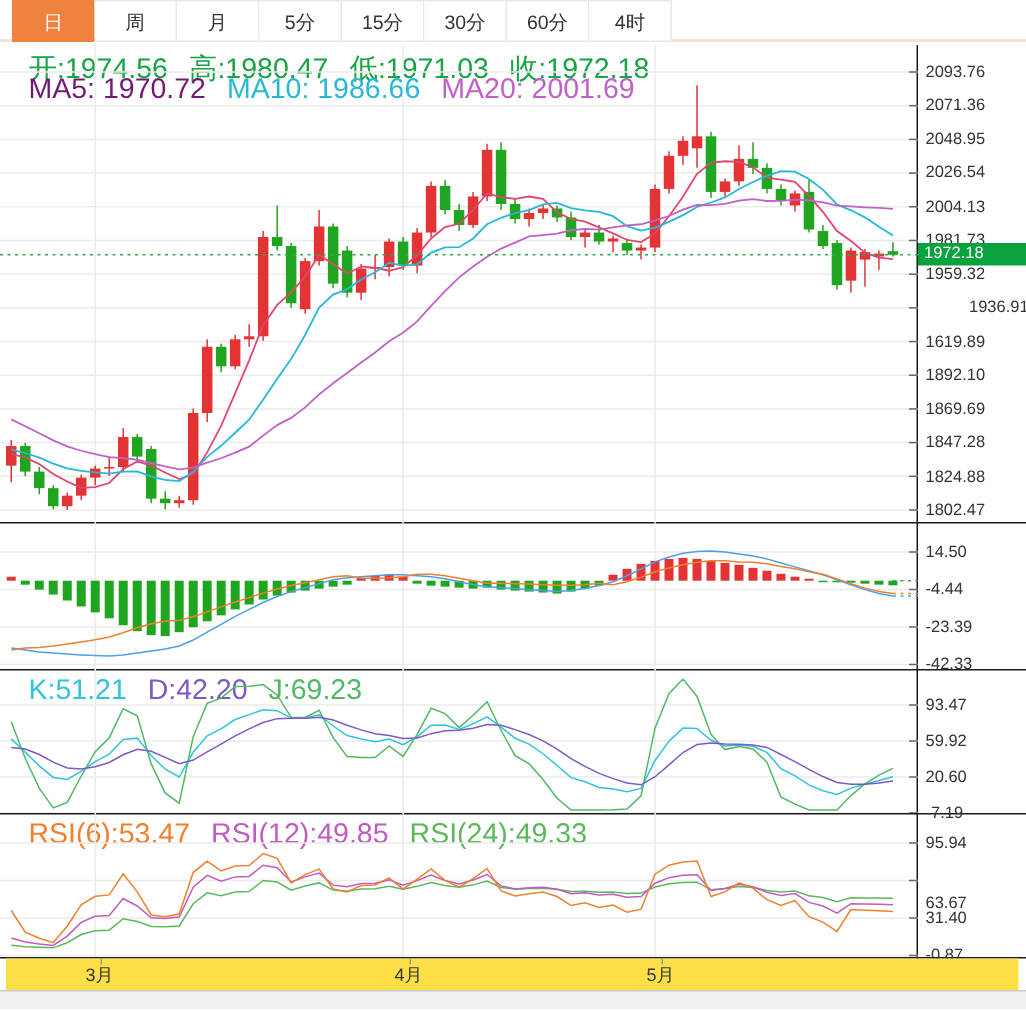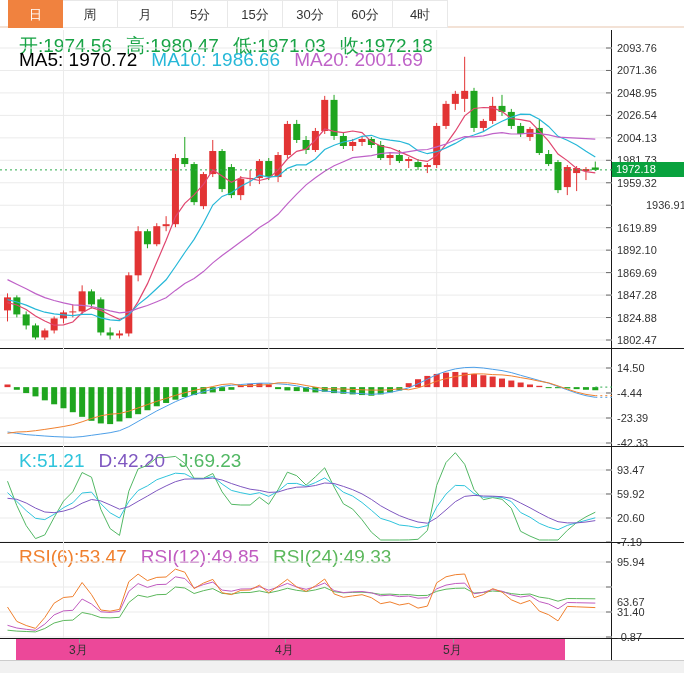--- a/index.html
+++ b/index.html
@@ -14,30 +14,30 @@
   .tab:first-child{border-left:1px solid #e8e8e8;}
   .tab.active{background:#f0823f;color:#fff;border-color:#f0823f;}
 
   
   .panelsvg{position:absolute;left:0;display:block;}
   .sep{position:absolute;left:0;width:684px;height:1px;background:#1a1a1a;}
   #axisline{position:absolute;left:611px;top:30px;width:1px;height:631px;background:#1a1a1a;}
 
   .readout{position:absolute;left:19px;font-size:19px;display:flex;gap:14px;white-space:nowrap;pointer-events:none;}
   .readout span{letter-spacing:0;}
-  .g{color:#18a345;} .rose{color:#000000;} .cyan{color:#27b8d8;} .orchid{color:#bf62c8;}
+  .g{color:#18a345;} .rose{color:#701a75;} .cyan{color:#27b8d8;} .orchid{color:#bf62c8;}
   .blue{color:#4d9fe8;} .orange{color:#f0802e;} .kcol{color:#2fc4dc;} .dcol{color:#7f58c1;} .jcol{color:#52b864;}
   .r6{color:#f0802e;} .r12{color:#c05bc0;} .r24{color:#5cb85c;}
 
   .ylab{position:absolute;left:617px;font-size:11px;color:#333;white-space:nowrap;pointer-events:none;}
   #pricetag{position:absolute;left:612px;width:86px;height:15px;background:#09a23e;color:#fff;
             font-size:11px;line-height:15px;padding-left:4px;box-sizing:border-box;}
 
   
-  #xaxis{position:absolute;left:16px;top:639px;width:549px;height:21px;background:#ec4899;}
+  #xaxis{position:absolute;left:4px;top:639px;width:675px;height:21px;background:#fde047;}
   .mlab{position:absolute;top:3px;font-size:12px;color:#333;}
   .mtick{position:absolute;top:0;width:1px;height:4px;background:#999;}
   #bottomstrip{position:absolute;left:0;top:660px;width:684px;height:13px;background:#f1f1f1;border-top:1px solid #ccc;box-sizing:border-box;}
 </style>
 </head>
 <body>
 
 <div id="app">
 
   <div id="tabbar">

